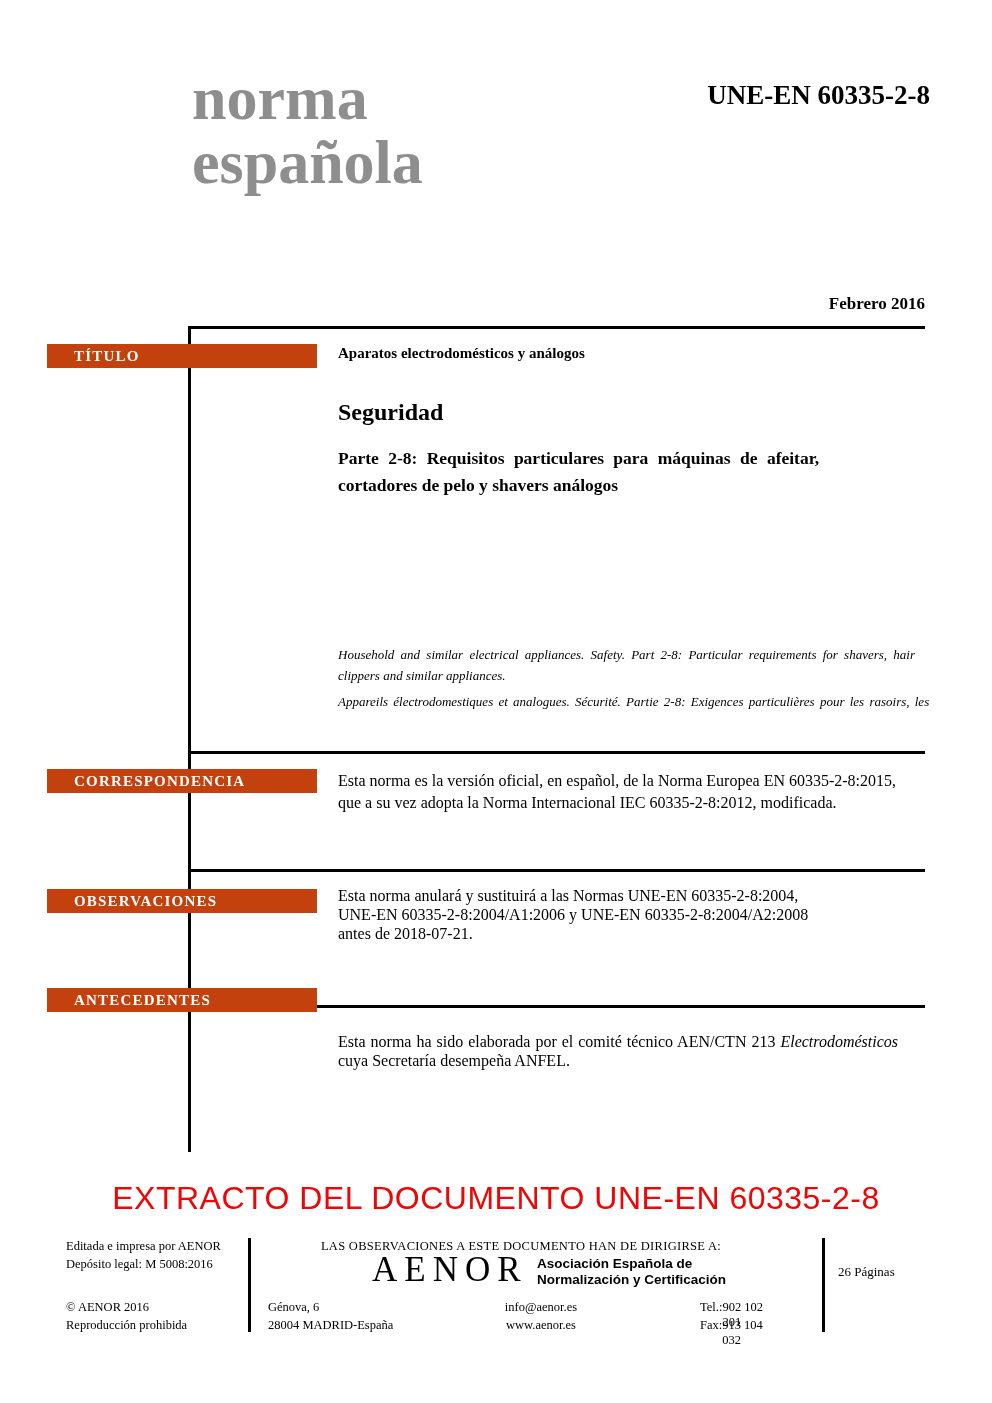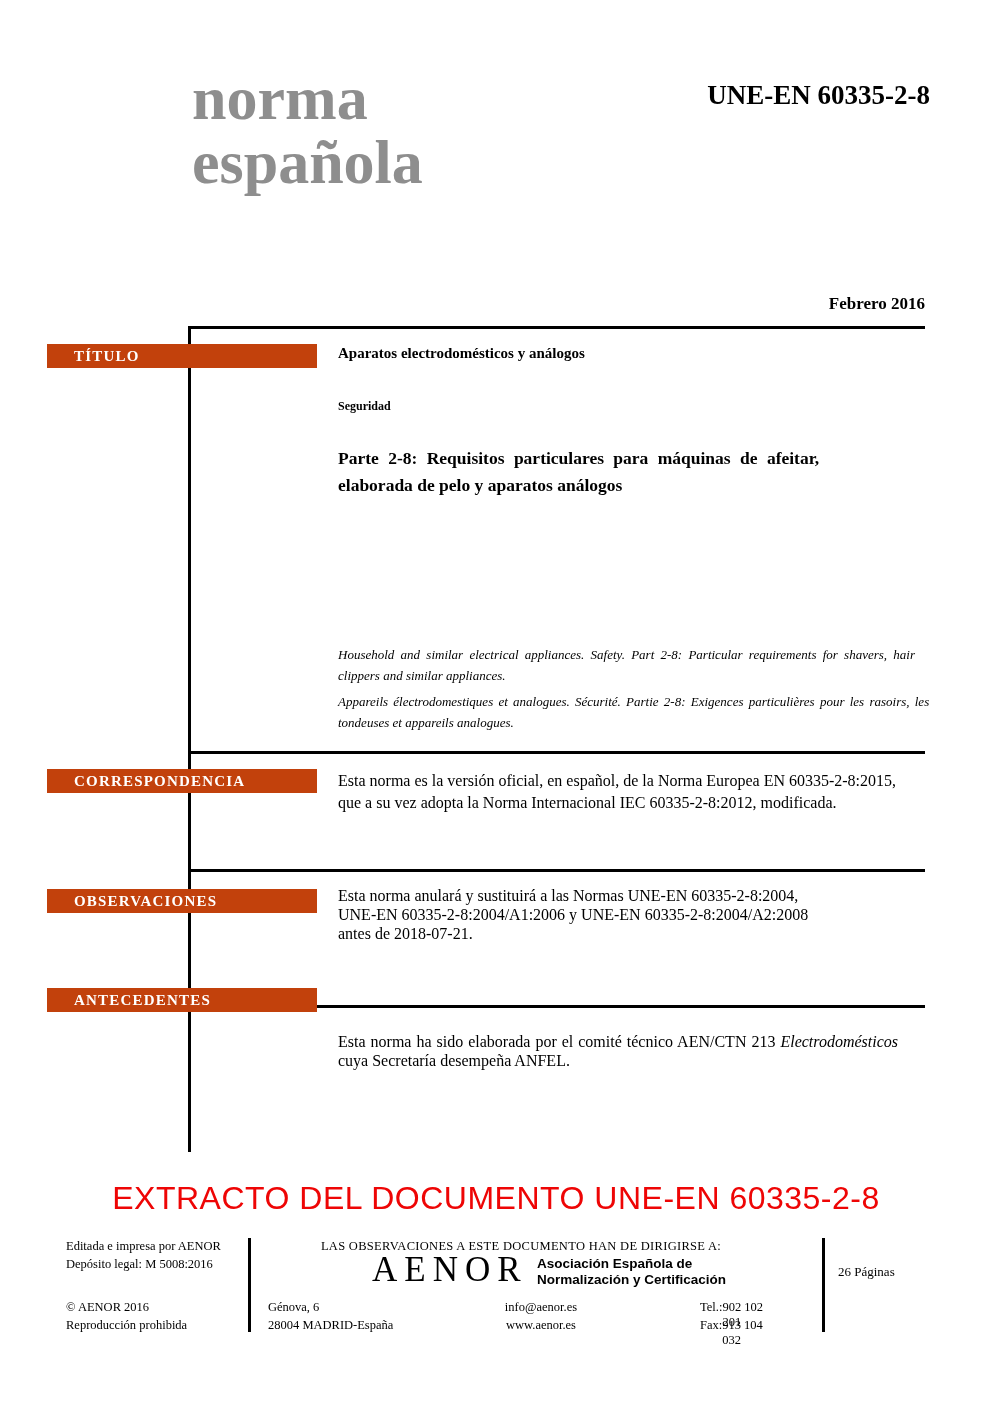--- a/index.html
+++ b/index.html
@@ -42,21 +42,21 @@
     line-height:24px; padding-left:27px;
   }
   .lb1 { top:344px; }
   .lb2 { top:769px; }
   .lb3 { top:889px; }
   .lb4 { top:988px; }
 
   
   .col { left:338px; width:587px; }
   .title-main { top:345px; font-size:15px; font-weight:bold; }
-  .title-sub  { top:399px; font-size:12px; font-weight:bold; }
+  .title-sub  { top:399px; font-size:24px; font-weight:bold; }
   .title-part { top:445px; font-size:17.5px; font-weight:bold; line-height:27px; }
   .nwrap { white-space:nowrap; }
   .ws5 { word-spacing:5px; }
   .ws3 { word-spacing:3px; }
   .ws2 { word-spacing:2px; }
   .ws1 { word-spacing:1px; }
 
   .bi { font-size:13px; font-style:italic; line-height:21px; }
   .bi-en { top:644px; }
   .bi-fr { top:691px; }
@@ -120,30 +120,29 @@
 
   <div class="abs label-box lb1">TÍTULO</div>
   <div class="abs label-box lb2">CORRESPONDENCIA</div>
   <div class="abs label-box lb3">OBSERVACIONES</div>
   <div class="abs label-box lb4">ANTECEDENTES</div>
 
   <div class="abs col title-main">Aparatos electrodomésticos y análogos</div>
   <div class="abs col title-sub">Seguridad</div>
   <div class="abs col title-part">
     <div class="nwrap ws5">Parte 2-8: Requisitos particulares para máquinas de afeitar,</div>
-    <div class="nwrap">elaborada de pelo y aparatos análogos</div>
+    <div class="nwrap">cortadores de pelo y shavers análogos</div>
   </div>
 
   <div class="abs col bi bi-en">
     <div class="nwrap ws3">Household and similar electrical appliances. Safety. Part 2-8: Particular requirements for shavers, hair</div>
     <div class="nwrap">clippers and similar appliances.</div>
   </div>
   <div class="abs col bi bi-fr">
     <div class="nwrap ws2">Appareils électrodomestiques et analogues. Sécurité. Partie 2-8: Exigences particulières pour les rasoirs, les</div>
-    <div class="nwrap">tondeuses et appareils analogues.</div>
   </div>
 
   <div class="abs col para p-corr">
     <div class="nwrap">Esta norma es la versión oficial, en español, de la Norma Europea EN 60335-2-8:2015,</div>
     <div class="nwrap">que a su vez adopta la Norma Internacional IEC 60335-2-8:2012, modificada.</div>
   </div>
 
   <div class="abs col para p-obs">
     <div class="nwrap">Esta norma anulará y sustituirá a las Normas UNE-EN 60335-2-8:2004,</div>
     <div class="nwrap">UNE-EN 60335-2-8:2004/A1:2006 y UNE-EN 60335-2-8:2004/A2:2008</div>

